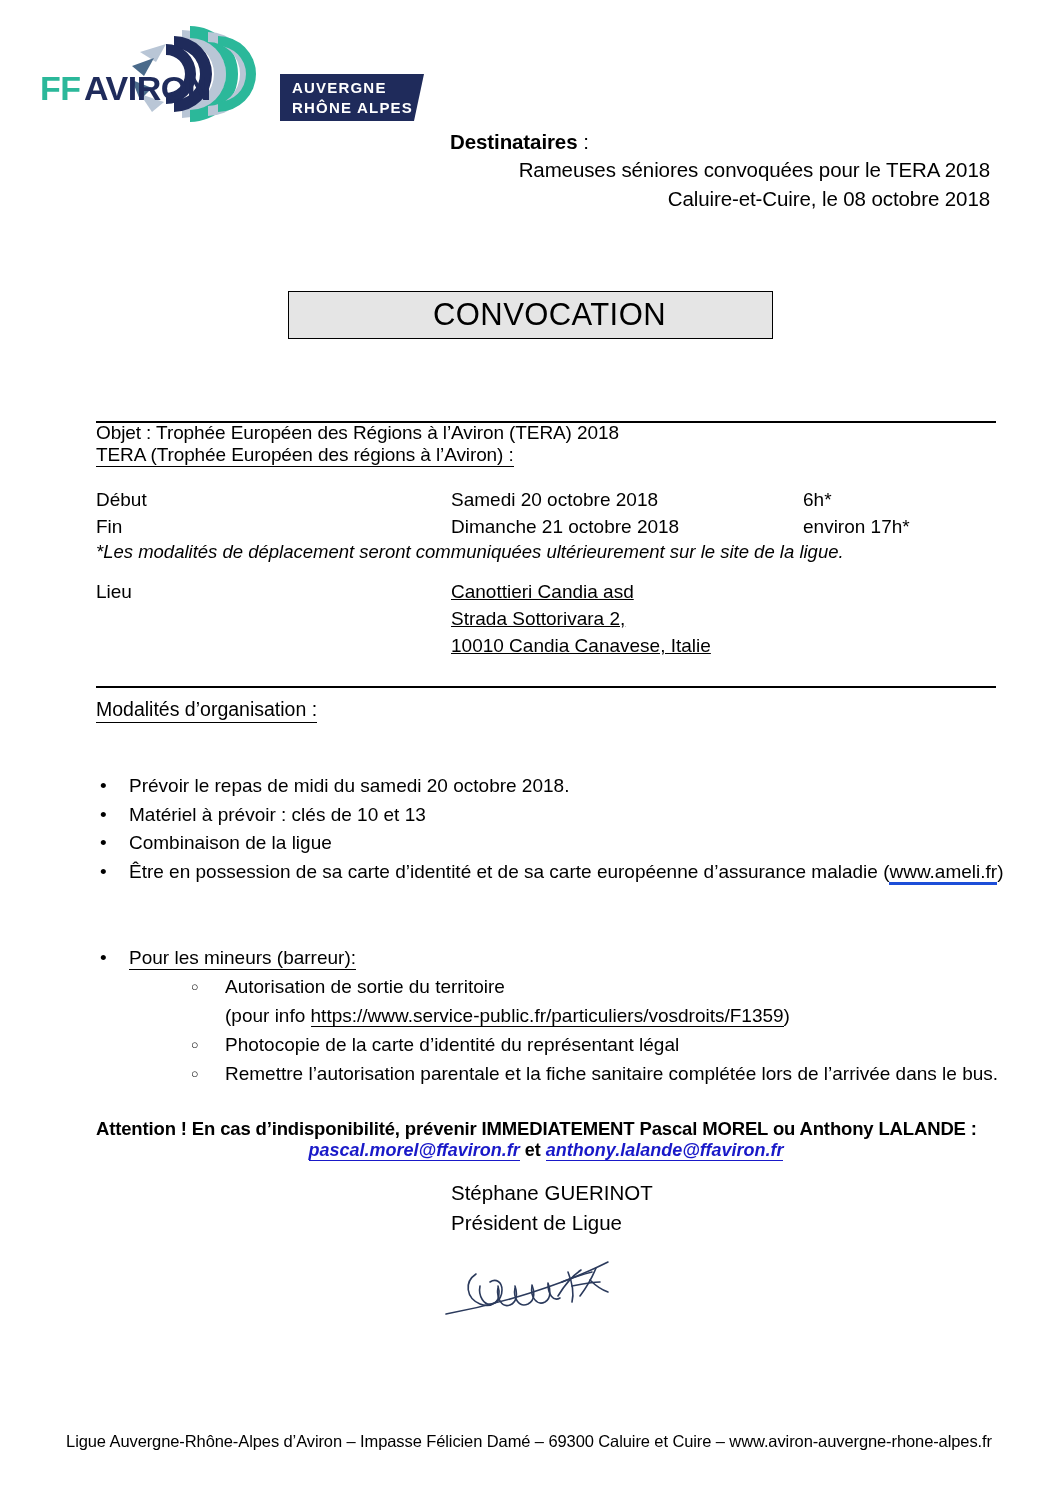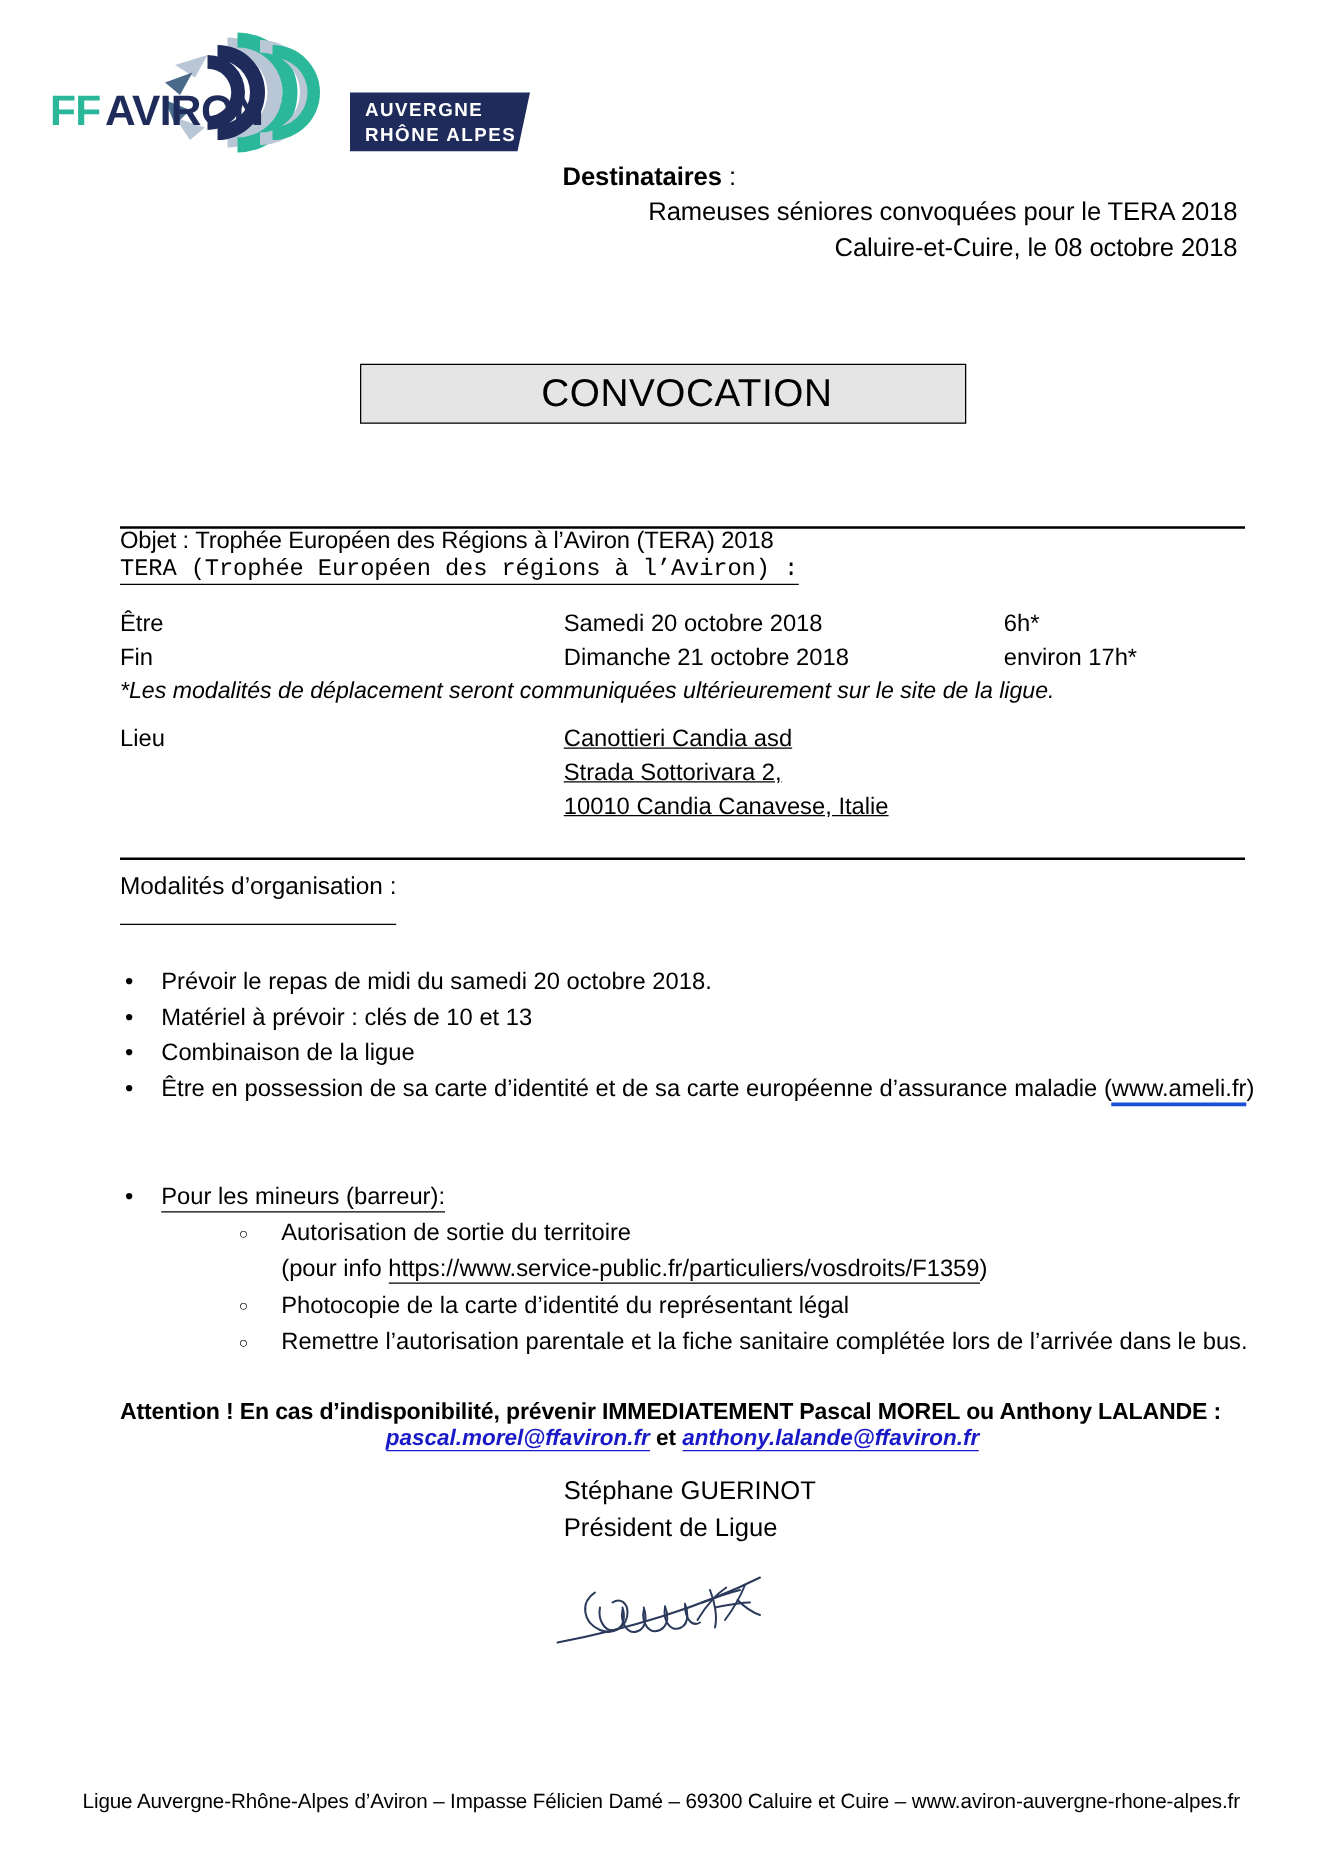--- a/index.html
+++ b/index.html
@@ -92,21 +92,21 @@
   .rule-1 { top: 421px; }
   .rule-2 { top: 686px; }
 
   .tera-heading {
     position: absolute;
     top: 444px;
     left: 0;
     font-size: 19px;
     letter-spacing: -0.1px;
   }
-  .tera-heading span { border-bottom: 1px solid #000; padding-bottom: 1px; font-family: Liberation Mono, monospace; }
+  .tera-heading span { border-bottom: 1px solid #000; padding-bottom: 1px; }
 
   .sched {
     position: absolute;
     top: 487px;
     left: 0;
     width: 900px;
     font-size: 19px;
     line-height: 1.42;
   }
   .sched-row { position: relative; height: 27px; }
@@ -132,21 +132,21 @@
   .lieu-label { position: absolute; left: 0; top: 0; }
   .lieu-addr  { position: absolute; left: 355px; top: 0; }
   .lieu-addr div { height: 27px; text-decoration: underline; }
 
   .modalites-heading {
     position: absolute;
     top: 698px;
     left: 0;
     font-size: 19.5px;
   }
-  .modalites-heading span { border-bottom: 1.2px solid #000; padding-bottom: 19px; text-align: right; }
+  .modalites-heading span { border-bottom: 1.2px solid #000; padding-bottom: 2px; text-align: right; }
 
   
   .bullets {
     position: absolute;
     top: 772px;
     left: 0;
     width: 900px;
     font-size: 19px;
   }
   .bullet-item {
@@ -308,21 +308,21 @@
 
   <div class="objet-line">Objet : Trophée Européen des Régions à l’Aviron (TERA) 2018</div>
   <div class="rule rule-1"></div>
 
   <div class="tera-heading">
     <span>TERA (Trophée Européen des régions à l’Aviron) :</span>
   </div>
 
   <div class="sched">
     <div class="sched-row">
-      <span class="sched-label">Être</span>
+      <span class="sched-label">Début</span>
       <span class="sched-date">Samedi 20 octobre 2018</span>
       <span class="sched-time">6h*</span>
     </div>
     <div class="sched-row">
       <span class="sched-label">Fin</span>
       <span class="sched-date">Dimanche 21 octobre 2018</span>
       <span class="sched-time">environ 17h*</span>
     </div>
   </div>
   <div class="sched-note">*Les modalités de déplacement seront communiquées ultérieurement sur le site de la ligue.</div>

